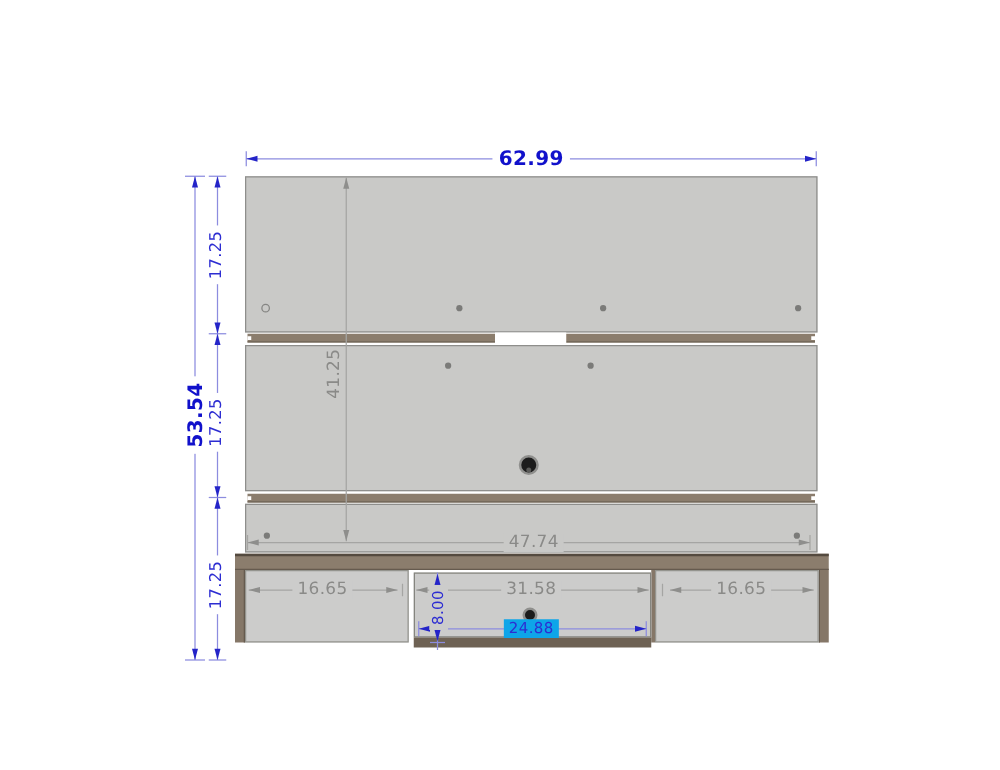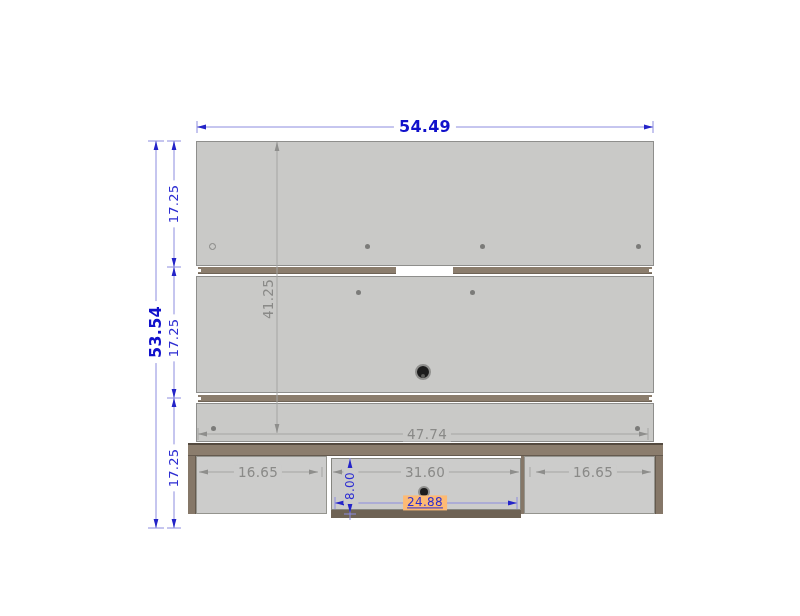--- a/index.html
+++ b/index.html
@@ -136,37 +136,37 @@
       <polygon points="648,434 639,431.6 639,436.4"></polygon>
       <polygon points="199,472 208,469.6 208,474.4"></polygon>
       <polygon points="318,472 309,469.6 309,474.4"></polygon>
       <polygon points="333,472 342,469.6 342,474.4"></polygon>
       <polygon points="519,472 510,469.6 510,474.4"></polygon>
       <polygon points="536,472 545,469.6 545,474.4"></polygon>
       <polygon points="651,472 642,469.6 642,474.4"></polygon>
     </g>
   </svg>
 
-  <div class="dim blue-bold" style="left:425px;top:127px;">54.49</div>
+  <div class="dim blue-bold" style="left:425px;top:127px;">62.99</div>
 
   <div class="dim vert blue-bold" style="left:156px;top:332px;">53.54</div>
 
   <div class="dim vert blue" style="left:174px;top:204px;">17.25</div>
 
   <div class="dim vert blue" style="left:174px;top:338px;">17.25</div>
 
   <div class="dim vert blue" style="left:174px;top:468px;">17.25</div>
 
   <div class="dim vert gray" style="left:268px;top:299px;background:transparent;">41.25</div>
 
   <div class="dim gray" style="left:427px;top:434px;background:#c9c9c7;">47.74</div>
 
   <div class="dim gray" style="left:258px;top:472px;background:#cccccb;">16.65</div>
 
-  <div class="dim gray" style="left:425px;top:472px;background:#cccccb;">31.60</div>
+  <div class="dim gray" style="left:425px;top:472px;background:#cccccb;">31.58</div>
 
   <div class="dim gray" style="left:593px;top:472px;background:#cccccb;">16.65</div>
 
   <div class="dim vert blue-sm" style="left:351px;top:486px;background:#cccccb;">8.00</div>
 
-  <div class="dim blue-sm" style="left:425px;top:503px;background:#fdba74;text-decoration:underline;">24.88</div>
+  <div class="dim blue-sm" style="left:425px;top:503px;background:#0ea5e9;">24.88</div>
 
 </div>
 
 </body></html>

